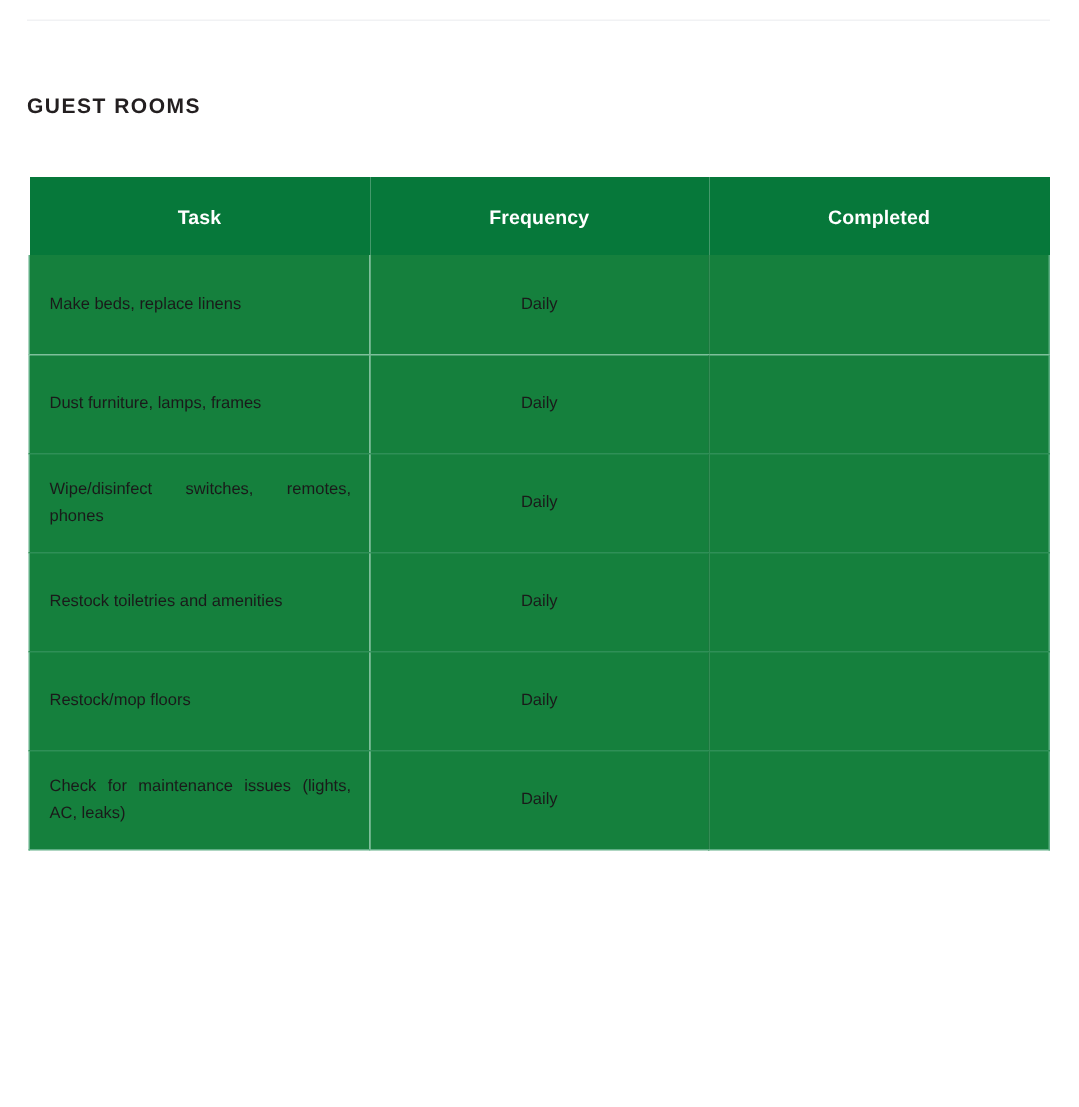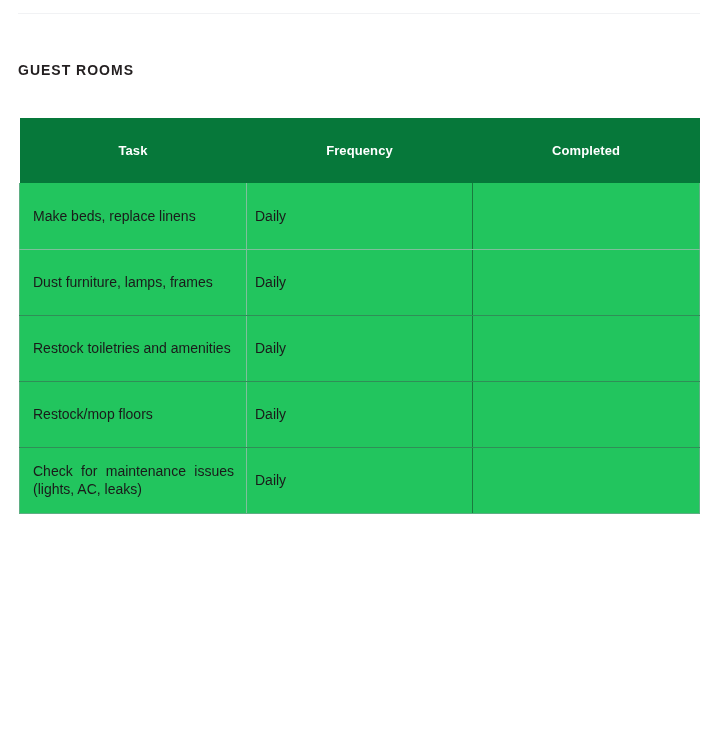--- a/index.html
+++ b/index.html
@@ -61,47 +61,48 @@
   table.checklist col.c-frequency { width: 226px; }
   table.checklist col.c-completed { width: 227px; }
 
   thead th {
     background: #06783a;
     color: #ffffff;
     font-size: 13px;
     font-weight: 700;
     text-align: center;
     vertical-align: middle;
-    height: 65px;
+    height: 52px;
     padding: 0 6px;
     border: none;
     letter-spacing: 0.1px;
   }
 
   tbody td {
-    background: #22c55e;
+    background: #15803d;
     height: 66px;
-    font-size: 14px;
+    font-size: 11px;
     font-weight: 400;
     color: #1a1a1a;
     vertical-align: middle;
     line-height: 18px;
     box-sizing: border-box;
   }
 
   
   tbody td.task {
     text-align: justify;
     text-align-last: left;
     padding: 6px 12px 6px 13px;
     border-left: 1px solid #5fae84;
     border-right: 1px solid #7fbf9b;
   }
 
   tbody td.frequency {
+    text-align: center;
     padding: 6px 8px;
     border-right: 1px solid #1a7a3e;
   }
 
   tbody td.completed {
     padding: 6px 8px;
     border-right: 1px solid #5fae84;
   }
 
   
@@ -137,20 +138,25 @@
             <td class="task">Make beds, replace linens</td>
             <td class="frequency">Daily</td>
             <td class="completed"></td>
           </tr>
           <tr class="sep-dark">
             <td class="task">Dust furniture, lamps, frames</td>
             <td class="frequency">Daily</td>
             <td class="completed"></td>
           </tr>
           <tr class="sep-dark">
+            <td class="task">Wipe/disinfect switches, remotes, phones</td>
+            <td class="frequency">Daily</td>
+            <td class="completed"></td>
+          </tr>
+          <tr class="sep-dark">
             <td class="task">Restock toiletries and amenities</td>
             <td class="frequency">Daily</td>
             <td class="completed"></td>
           </tr>
           <tr class="sep-dark">
             <td class="task">Restock/mop floors</td>
             <td class="frequency">Daily</td>
             <td class="completed"></td>
           </tr>
           <tr>

